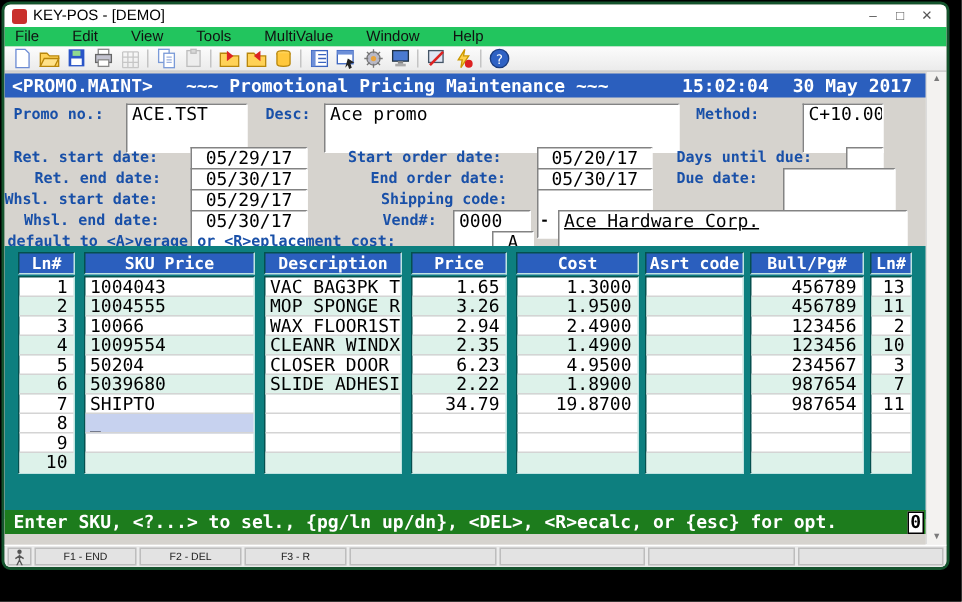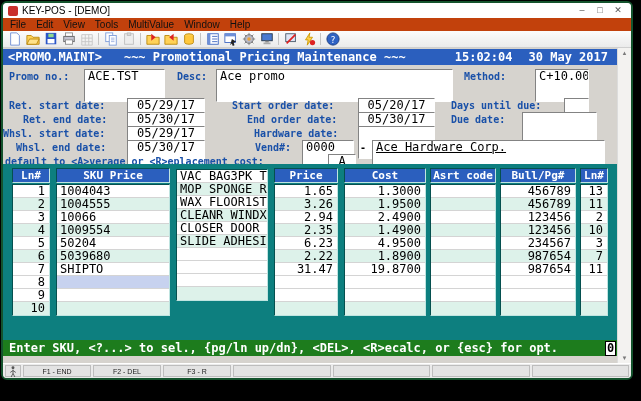--- a/index.html
+++ b/index.html
@@ -9,22 +9,22 @@
             border:2px solid #14532d; border-radius:6px; background:#d6d3ce;
             overflow:hidden; display:flex; flex-direction:column; }
   
   .titlebar { height:15px; background:#fff; display:flex; align-items:center;
               padding:0 5px; font-size:10px; color:#000; flex:0 0 auto; }
   .appicon { width:10px; height:10px; background:#c9302c; border-radius:2px; margin-right:4px;
              display:inline-flex; align-items:center; justify-content:center; color:#fff; font-size:7px; }
   .wctl { margin-left:auto; display:flex; gap:2px; }
   .wctl span { width:16px; text-align:center; color:#555; font-size:9px; line-height:13px; }
   
-  .menubar { height:13px; background:#c2410c; display:flex; align-items:center;
-             font-size:10px; color:#111; padding-left:2px; flex:0 0 auto; }
+  .menubar { height:13px; background:#22c55e; display:flex; align-items:center;
+             font-size:10px; color:#111; padding-left:2px; flex:0 0 auto;gap:12px; }
   .menubar span { padding:0 5px; }
   
   .toolbar { height:17px; background:linear-gradient(#fcfcfc,#ebebeb);
              border-bottom:1px solid #cfcfcf; display:flex; align-items:center;
              padding:0 3px; gap:1px; flex:0 0 auto; }
   .tbi { width:17px; height:15px; display:flex; align-items:center; justify-content:center; }
   .tsep { width:1px; height:12px; background:#c4c4c4; margin:0 2px; }
   
   .mainrow { flex:1; display:flex; min-height:0; }
   .terminal { position:relative; flex:1; background:#d6d3ce;
@@ -252,21 +252,21 @@
 
       <span class="fl" style="left:20px;top:64px;">Ret. end date:</span>
       <span class="fb ctr" style="left:124px;top:64px;width:78px;">05/30/17</span>
       <span class="fl" style="left:244px;top:64px;">End order date:</span>
       <span class="fb ctr" style="left:355px;top:64px;width:77px;">05/30/17</span>
       <span class="fl" style="left:448px;top:64px;">Due date:</span>
       <span class="fb" style="left:519px;top:64px;width:75px;"></span>
 
       <span class="fl" style="left:0px;top:78px;">Whsl. start date:</span>
       <span class="fb ctr" style="left:124px;top:78px;width:78px;">05/29/17</span>
-      <span class="fl" style="left:251px;top:78px;">Hardware date:</span>
+      <span class="fl" style="left:251px;top:78px;">Shipping code:</span>
       <span class="fb" style="left:355px;top:78px;width:77px;"></span>
 
       <span class="fl" style="left:13px;top:92px;">Whsl. end date:</span>
       <span class="fb ctr" style="left:124px;top:92px;width:78px;">05/30/17</span>
       <span class="fl" style="left:252px;top:92px;">Vend#:</span>
       <span class="fb" style="left:299px;top:92px;width:52px;">0000</span>
       <span class="fl" style="left:333px;top:92px;color:#000;left:357px;width:8px;">-</span>
       <span class="fb" style="left:369px;top:92px;width:233px;text-decoration:underline;">Ace Hardware Corp.</span>
 
       <span class="fl" style="left:2px;top:106px;">default to &lt;A&gt;verage or &lt;R&gt;eplacement cost:</span>
@@ -300,20 +300,21 @@
             <div class="cell txt">50204</div>
             <div class="cell txt alt">5039680</div>
             <div class="cell txt">SHIPTO</div>
             <div class="cell txt active"><span>_</span></div>
             <div class="cell txt"></div>
             <div class="cell txt alt"></div>
           </div>
         </div>
 
         <div class="tcol c2">
+          <div class="th">Description</div>
           <div class="tb">
             <div class="cell txt">VAC BAG3PK T</div>
             <div class="cell txt alt">MOP SPONGE R</div>
             <div class="cell txt">WAX FLOOR1ST</div>
             <div class="cell txt alt">CLEANR WINDX</div>
             <div class="cell txt">CLOSER DOOR</div>
             <div class="cell txt alt">SLIDE ADHESI</div>
             <div class="cell txt"></div>
             <div class="cell txt"></div>
             <div class="cell txt"></div>
@@ -323,21 +324,21 @@
 
         <div class="tcol c3">
           <div class="th">Price</div>
           <div class="tb">
             <div class="cell num">1.65</div>
             <div class="cell num alt">3.26</div>
             <div class="cell num">2.94</div>
             <div class="cell num alt">2.35</div>
             <div class="cell num">6.23</div>
             <div class="cell num alt">2.22</div>
-            <div class="cell num">31.47</div>
+            <div class="cell num">34.79</div>
             <div class="cell num"></div>
             <div class="cell num"></div>
             <div class="cell num alt"></div>
           </div>
         </div>
 
         <div class="tcol c4">
           <div class="th">Cost</div>
           <div class="tb">
             <div class="cell num">1.3000</div>

